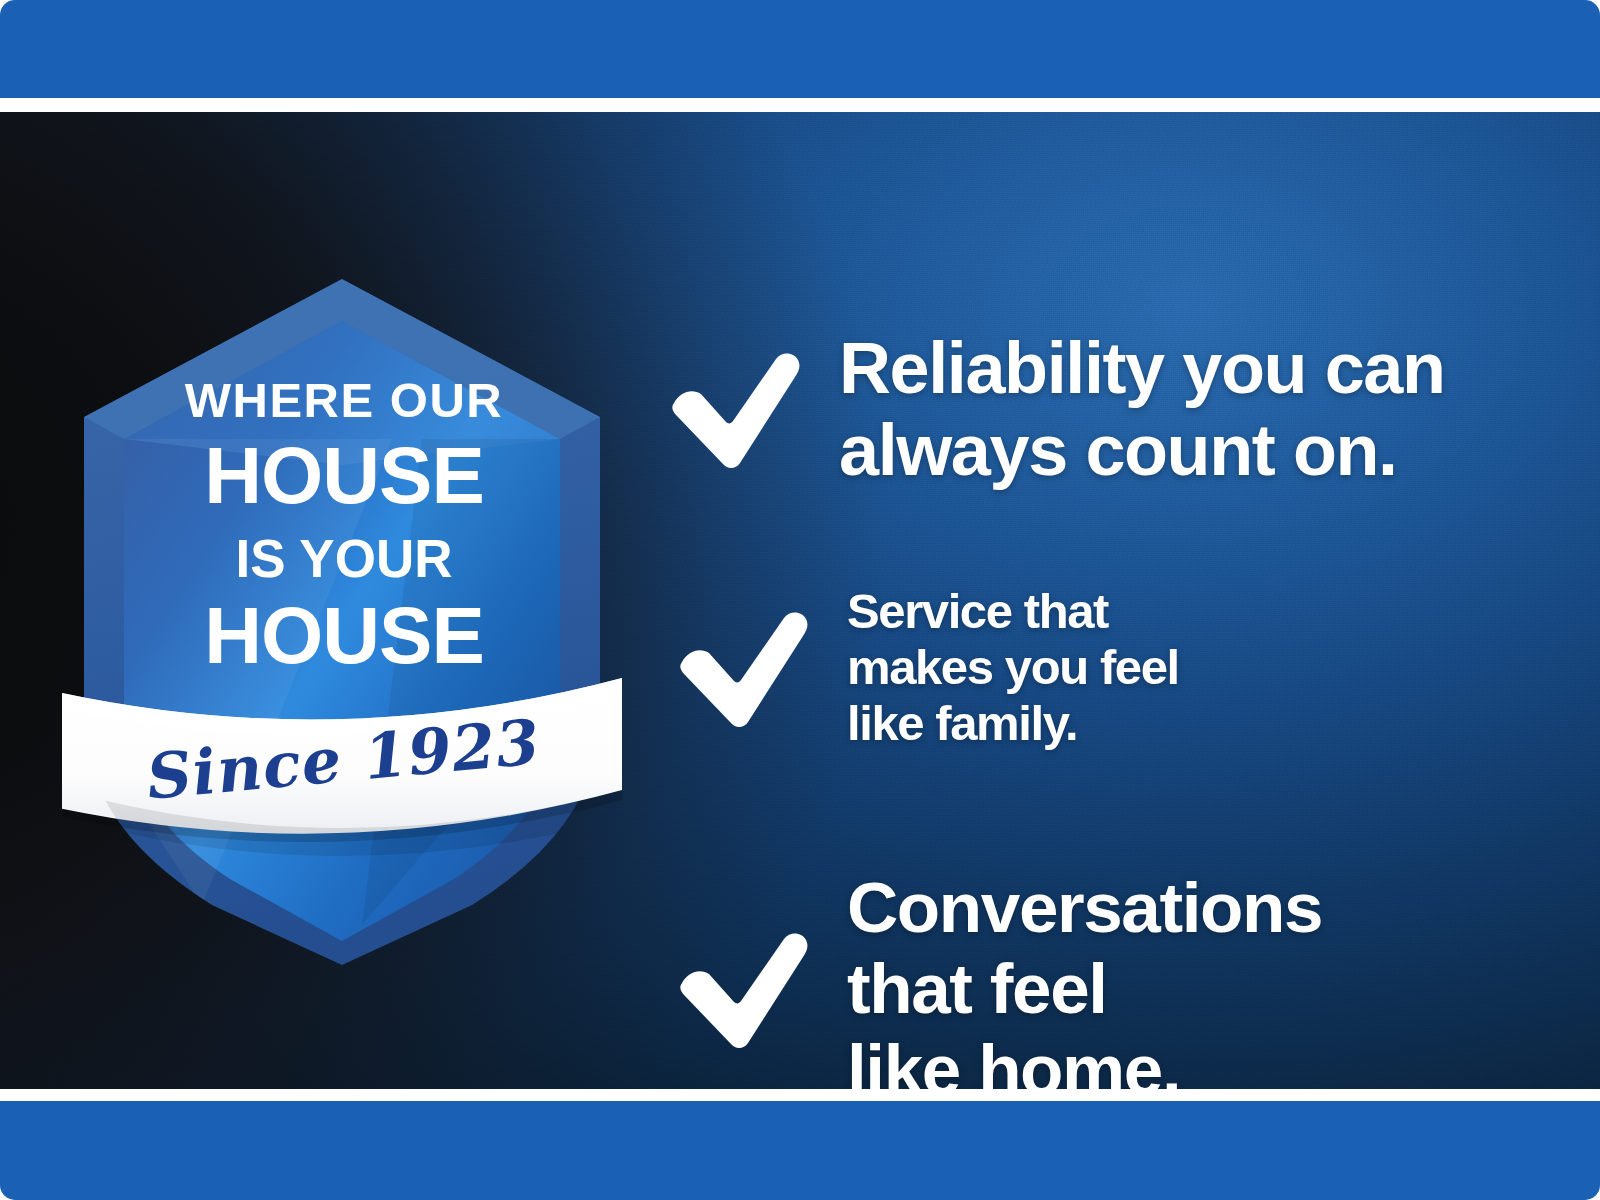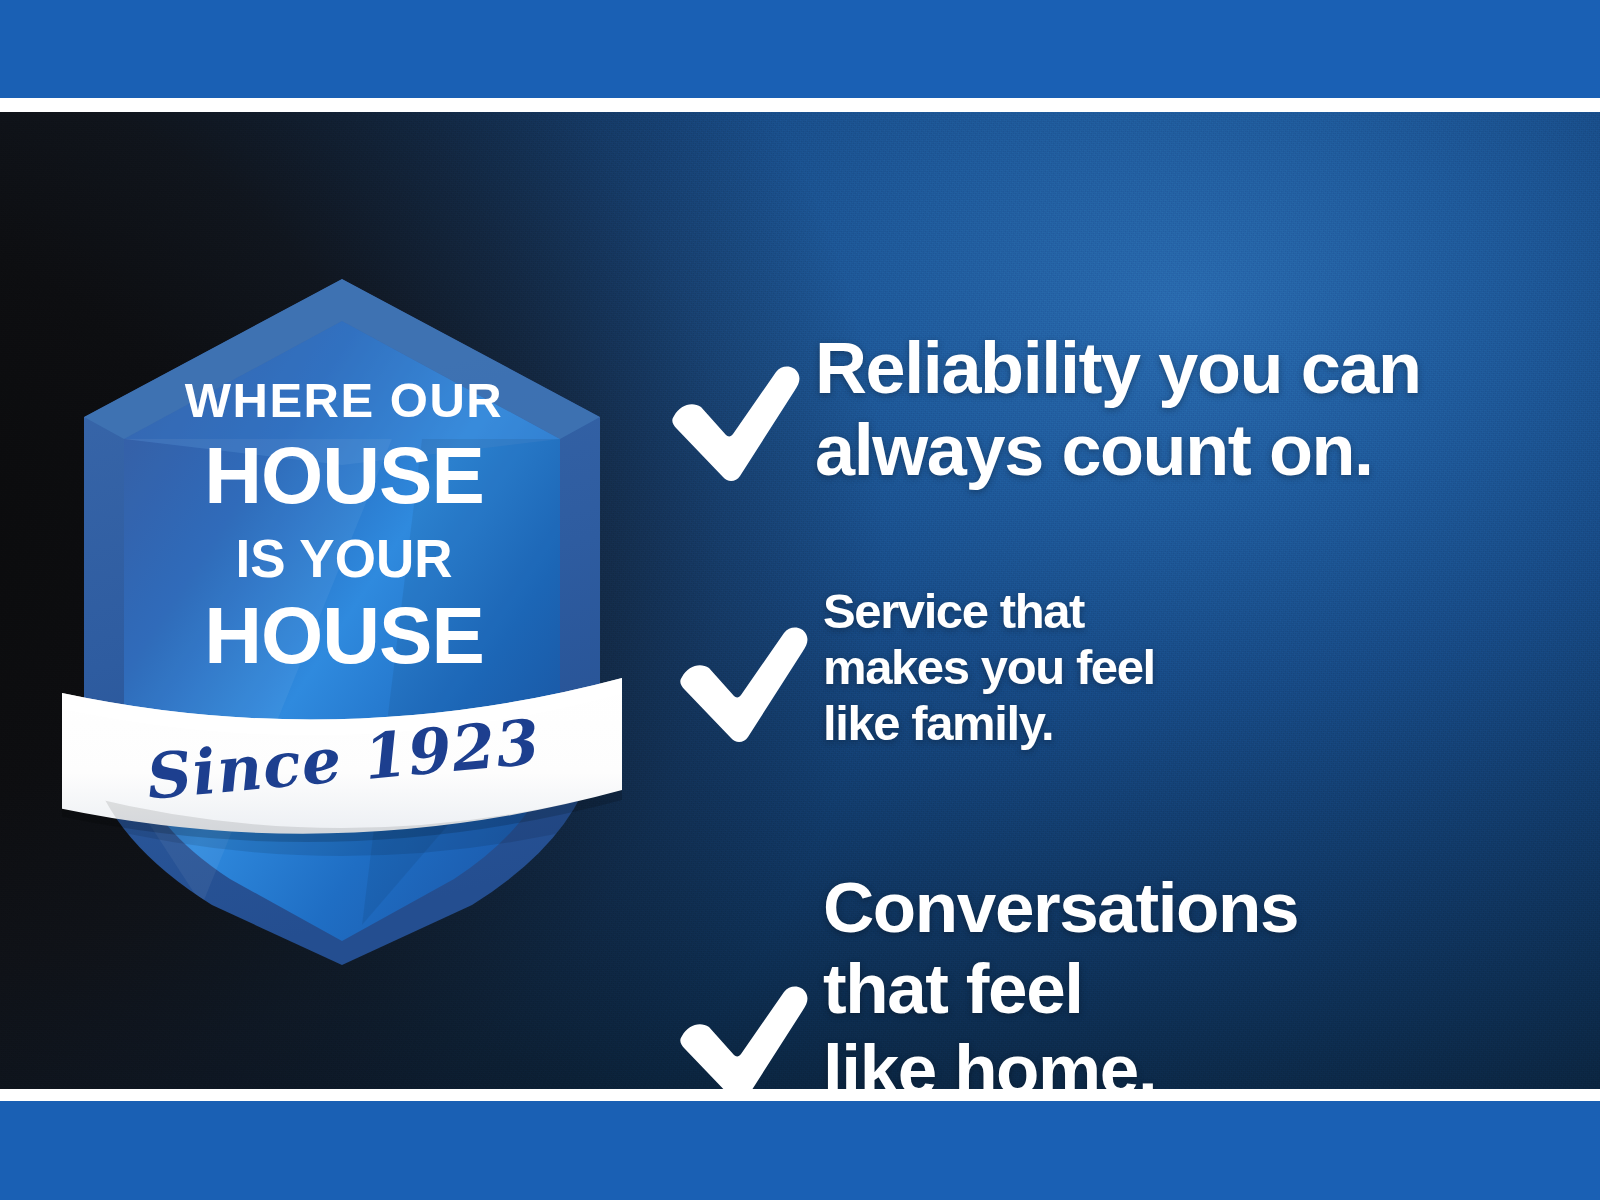--- a/index.html
+++ b/index.html
@@ -9,20 +9,21 @@
   body {
     font-family: "Liberation Sans", sans-serif;
   }
 
   .canvas {
     position: relative;
     width: 1600px;
     height: 1200px;
     overflow: hidden;
     background: #ffffff;
+    border-radius: 15px;
   }
 
   
   .bar {
     position: absolute;
     left: 0;
     width: 1600px;
     background: #1a60b4;
   }
   .bar-top    { top: 0;     height: 98px; }
@@ -114,22 +115,22 @@
     position: absolute;
     left: 668px;
     top: 112px;
     width: 900px;
     height: 977px;
     z-index: 3;
   }
   .check-row {
     position: absolute;
     display: flex;
-    align-items: flex-end;
-    gap: 12px;
+    align-items: center;
+    gap: 36px;
   }
   .check-row.r1 { top: 103px;  left: 0; }
   .check-row.r2 { top: 360px;  left: 8px; }
   .check-row.r3 { top: 644px;  left: 8px; }
 
   .check-icon {
     flex: 0 0 auto;
     width: 135px;
     height: 132px;
     margin-top: 6px;

